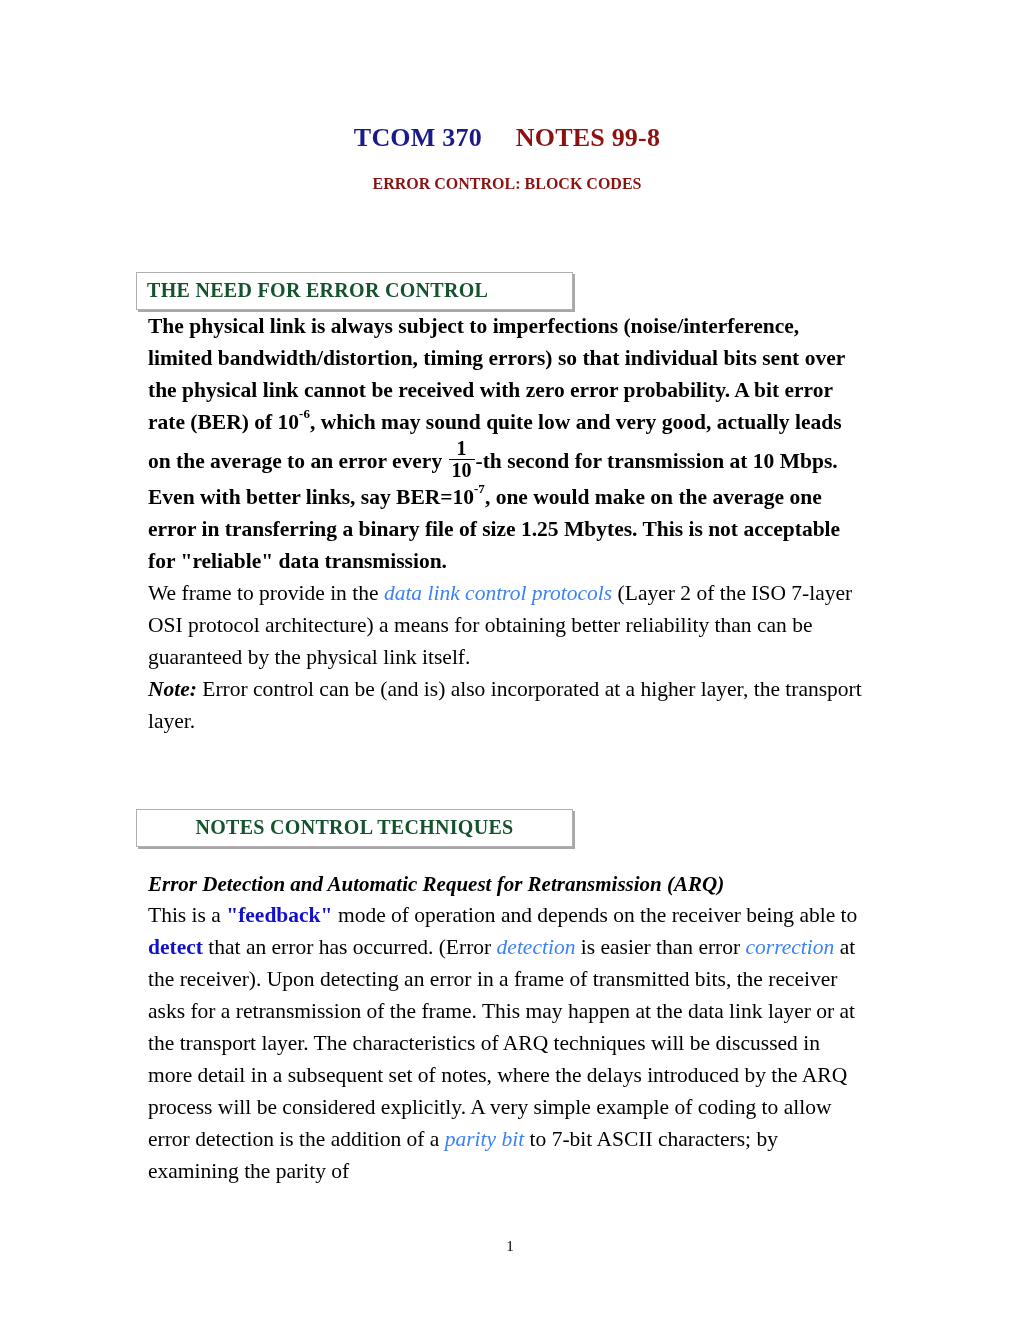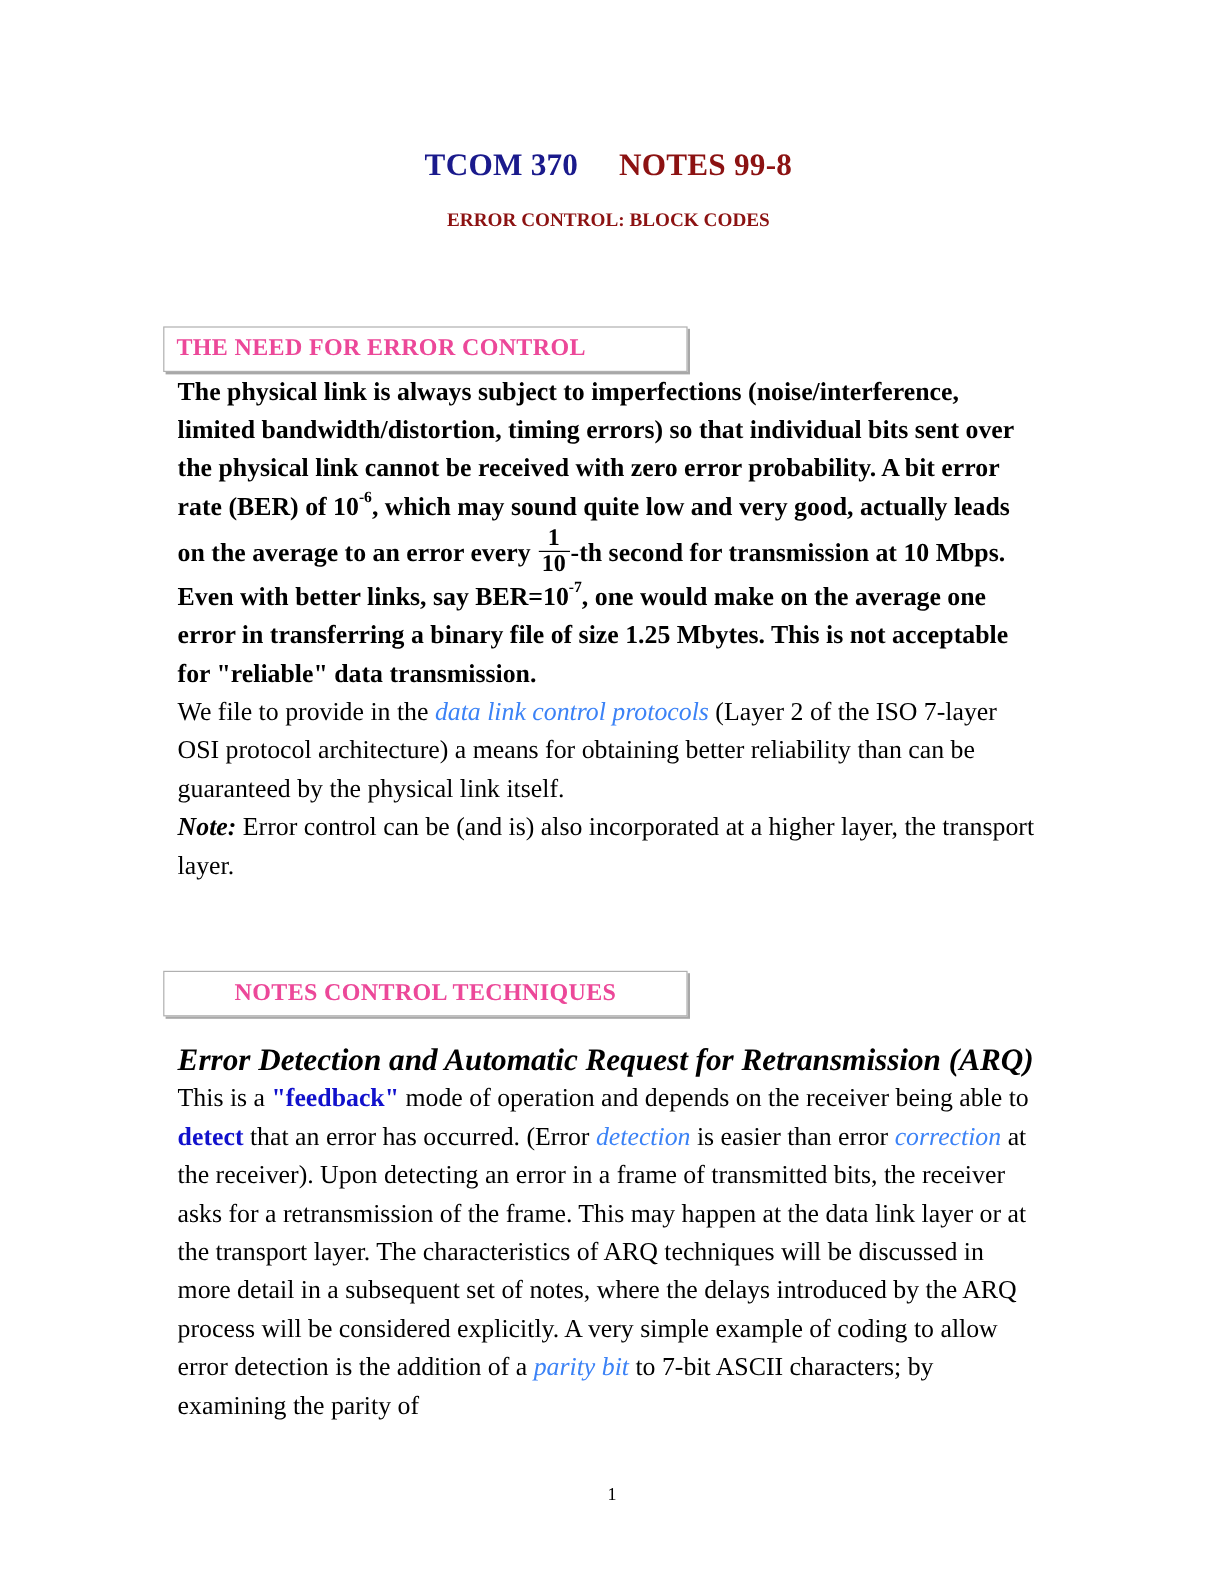--- a/index.html
+++ b/index.html
@@ -58,21 +58,21 @@
     box-sizing: border-box;
     border: 1px solid #b0b0b0;
     box-shadow: 2px 2px 0 0 #a8a8a8;
     background: #ffffff;
     padding: 6px 10px 7px 10px;
     margin-left: -12px;
   }
   .section-box .sec-text {
     font-weight: bold;
     font-size: 20px;
-    color: #ec4899;
+    color: #14532d;
     letter-spacing: 0.3px;
     white-space: nowrap;
   }
   .section-box.center .sec-text { text-align: center; }
 
   .box-need   { margin-top: 70px; }
   .box-tech   { margin-top: 72px; }
 
   
   p.body {
@@ -80,21 +80,21 @@
     line-height: 32px;
     margin: 0;
     text-align: left;
   }
   .p-intro   { margin-top: 38px; font-weight: bold; }
   .p-need    { margin-top: 26px; }
   .p-note    { margin-top: 26px; }
   .p-arq     { margin-top: 24px; }
 
   .sub-heading {
-    font-size: 26px;
+    font-size: 21px;
     font-weight: bold;
     font-style: italic;
     margin-top: 22px;
     line-height: 30px;
   }
 
   
   .blue-ital {
     color: #3b82f6;
     font-style: italic;
@@ -157,21 +157,21 @@
       <span class="title-blue">TCOM 370</span><span class="title-gap"></span><span class="title-red">NOTES 99-8</span>
     </div>
     <div class="doc-subtitle">ERROR CONTROL:  BLOCK CODES</div>
 
     <div class="section-box box-need">
       <div class="sec-text">THE NEED FOR ERROR CONTROL</div>
     </div>
 
     <p class="body p-intro"><span>The physical link is always subject to imperfections (noise/interference, limited bandwidth/distortion, timing errors) so that individual bits sent over the physical link cannot be received with zero error probability.  A bit error rate (BER) of 10</span><sup class="sci">-6</sup><span>, which may sound quite low and very good, actually leads on the average to an error every </span><span class="frac"><span class="num">1</span><span class="bar"></span><span class="den">10</span></span><span>-th second for transmission at 10 Mbps. Even with better links, say BER=10</span><sup class="sci">-7</sup><span>, one would make on the average one error in transferring a binary file of size 1.25 Mbytes.  This is not acceptable for "reliable" data transmission.</span></p>
 
-    <p class="body p-need"><span>We file to provide in the </span><span class="blue-ital">data link control protocols</span><span>  (Layer 2 of the ISO 7-layer OSI protocol architecture) a means for obtaining better reliability than can be guaranteed by the physical link itself.</span></p>
+    <p class="body p-need"><span>We frame to provide in the </span><span class="blue-ital">data link control protocols</span><span>  (Layer 2 of the ISO 7-layer OSI protocol architecture) a means for obtaining better reliability than can be guaranteed by the physical link itself.</span></p>
 
     <p class="body p-note"><span class="bold-ital">Note:</span><span>  Error control can be (and is) also incorporated at a higher layer, the transport layer.</span></p>
 
     <div class="section-box center box-tech">
       <div class="sec-text">NOTES CONTROL TECHNIQUES</div>
     </div>
 
     <div class="sub-heading">Error Detection and Automatic Request for Retransmission (ARQ)</div>
 
     <p class="body p-arq"><span>This is a </span><span class="blue-bold">"feedback"</span><span> mode of operation and depends on the receiver being able to </span><span class="blue-bold">detect</span><span> that an error has occurred. (Error </span><span class="blue-ital">detection</span><span> is easier than error </span><span class="blue-ital">correction</span><span> at the receiver).  Upon detecting an error in a frame of transmitted bits, the receiver asks for a retransmission of the frame.  This may happen at the data link layer or at the transport layer.  The characteristics of ARQ techniques will be discussed in more detail in a subsequent set of notes, where the delays introduced by the ARQ process will be considered explicitly.   A very simple example of coding to allow error detection is the addition of a </span><span class="blue-ital">parity bit</span><span> to 7-bit ASCII characters; by examining the parity of</span></p>

